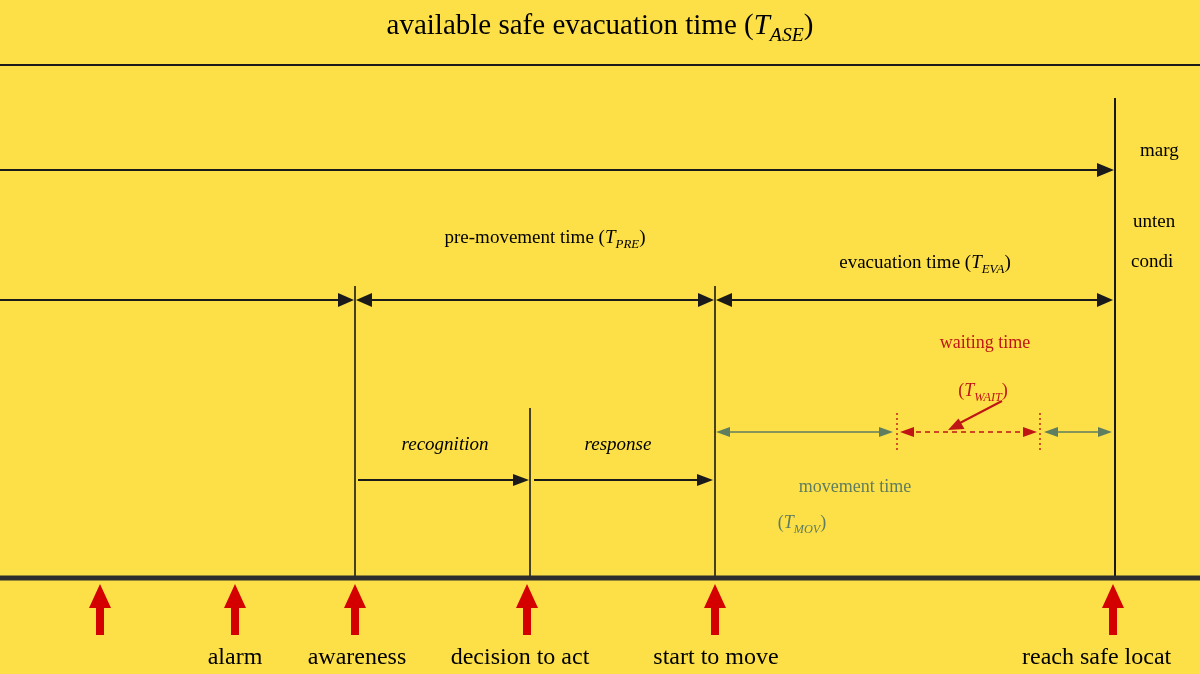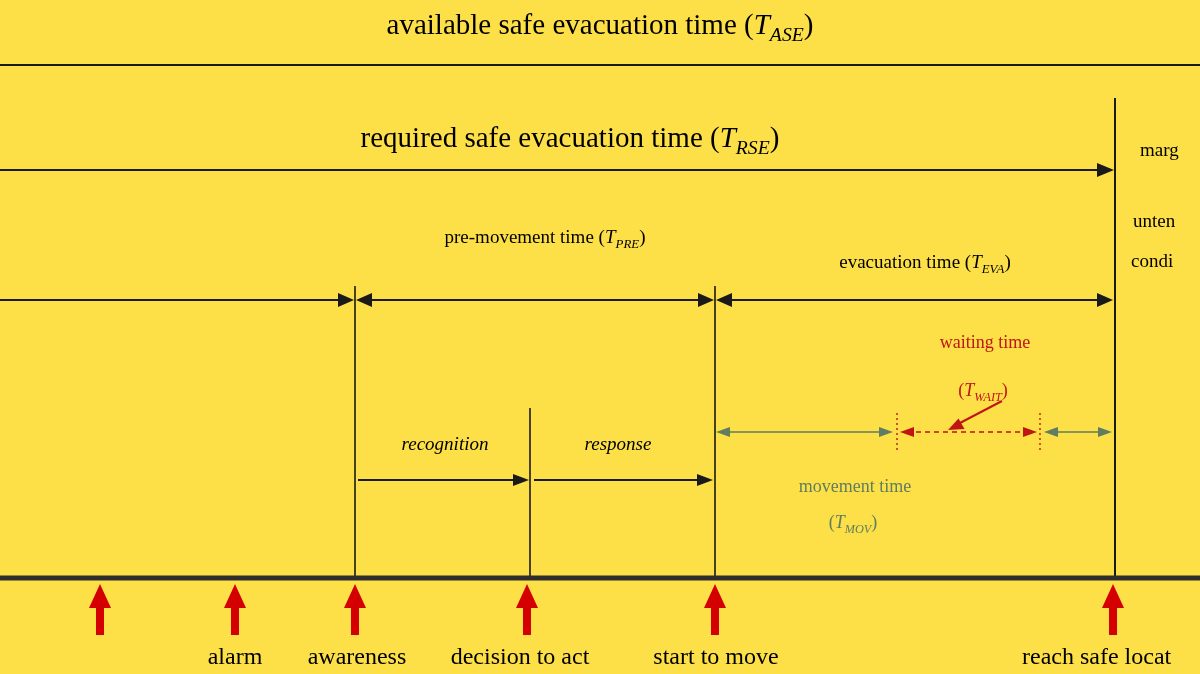--- a/index.html
+++ b/index.html
@@ -111,23 +111,20 @@
       <polygon points="527,584 516,608 523,608 523,635 531,635 531,608 538,608"></polygon>
       <polygon points="715,584 704,608 711,608 711,635 719,635 719,608 726,608"></polygon>
       <polygon points="1113,584 1102,608 1109,608 1109,635 1117,635 1117,608 1124,608"></polygon>
     </g>
   </svg>
 
   <div class="t c s29" style="left:600px;top:8px;">
     <span>available safe evacuation time (</span><span class="sym">T</span><sub>ASE</sub><span>)</span>
   </div>
 
-  <div class="t c s29" style="left:570px;top:121px;">
-    <span>required safe evacuation time (</span><span class="sym">T</span><sub>RSE</sub><span>)</span>
-  </div>
 
   <div class="t s27" style="left:1140px;top:139px;">
     <span>marg</span>
   </div>
 
 
   <div class="t c s27" style="left:545px;top:226px;text-align:right;">
     <span>pre-movement time (</span><span class="sym">T</span><sub>PRE</sub><span>)</span>
   </div>
 
@@ -152,21 +149,21 @@
   <div class="t c s27 ital" style="left:445px;top:433px;">
     <span>recognition</span>
   </div>
   <div class="t c s27 ital" style="left:618px;top:433px;text-align:right;">
     <span>response</span>
   </div>
 
   <div class="t c s25 green" style="left:855px;top:476px;">
     <span>movement time</span>
   </div>
-  <div class="t c s25 green" style="left:853px;top:512px;">
+  <div class="t c s25 green" style="left:802px;top:512px;">
     <span>(</span><span class="sym">T</span><sub>MOV</sub><span>)</span>
   </div>
 
   <div class="t c s24" style="left:235px;top:643px;">
     <span>alarm</span>
   </div>
   <div class="t c s24" style="left:357px;top:643px;">
     <span>awareness</span>
   </div>
   <div class="t c s24" style="left:520px;top:643px;">

